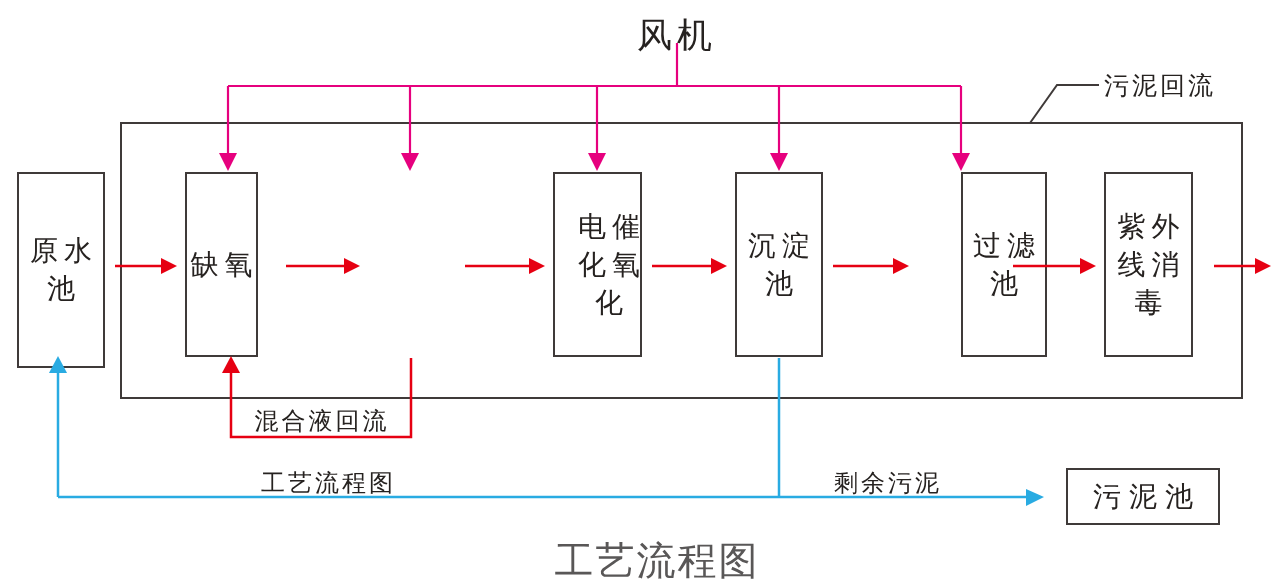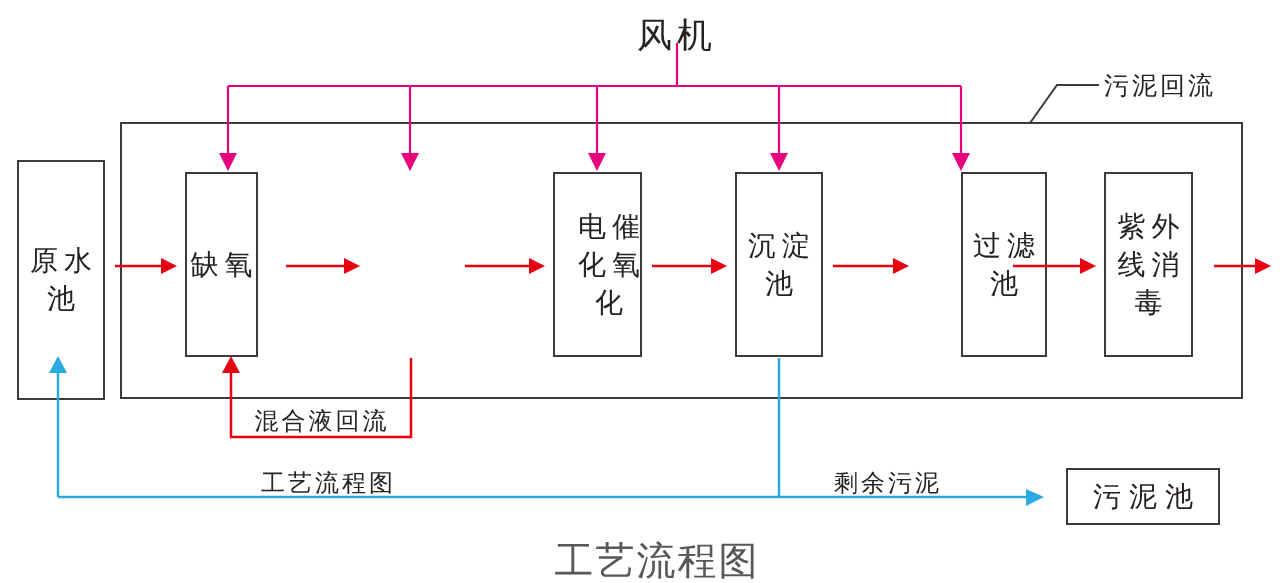--- a/index.html
+++ b/index.html
@@ -64,21 +64,21 @@
     text-align:center;
   }
 </style>
 </head>
 <body>
 
 <div class="canvas">
 
   <div class="outer-frame" style="left:120px;top:122px;width:1123px;height:277px;"></div>
 
-  <div class="pbox" style="left:17px;top:160px;width:88px;height:240px;">
+  <div class="pbox" style="left:17px;top:172px;width:88px;height:196px;">
     <span class="lbl">原水
 池</span>
   </div>
   <div class="pbox" style="left:185px;top:172px;width:73px;height:185px;">
     <span class="lbl">缺氧</span>
   </div>
   <div class="pbox" style="left:553px;top:172px;width:89px;height:185px;justify-content:flex-end;">
     <span class="lbl">电催
 化氧
 化</span>

